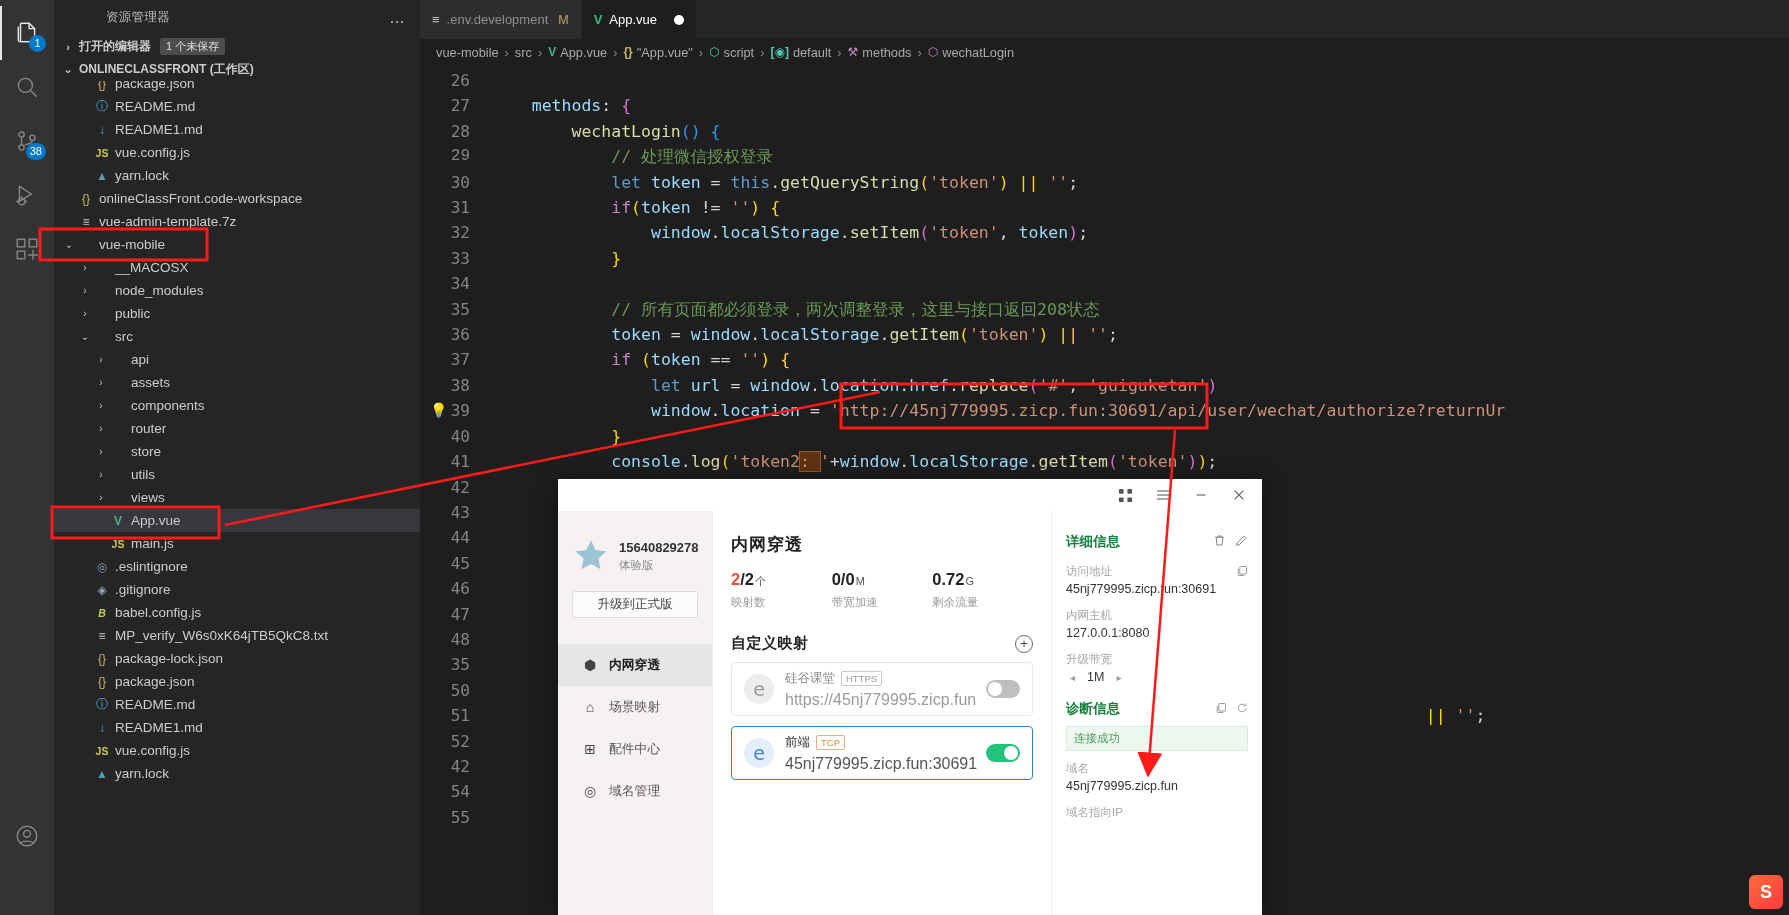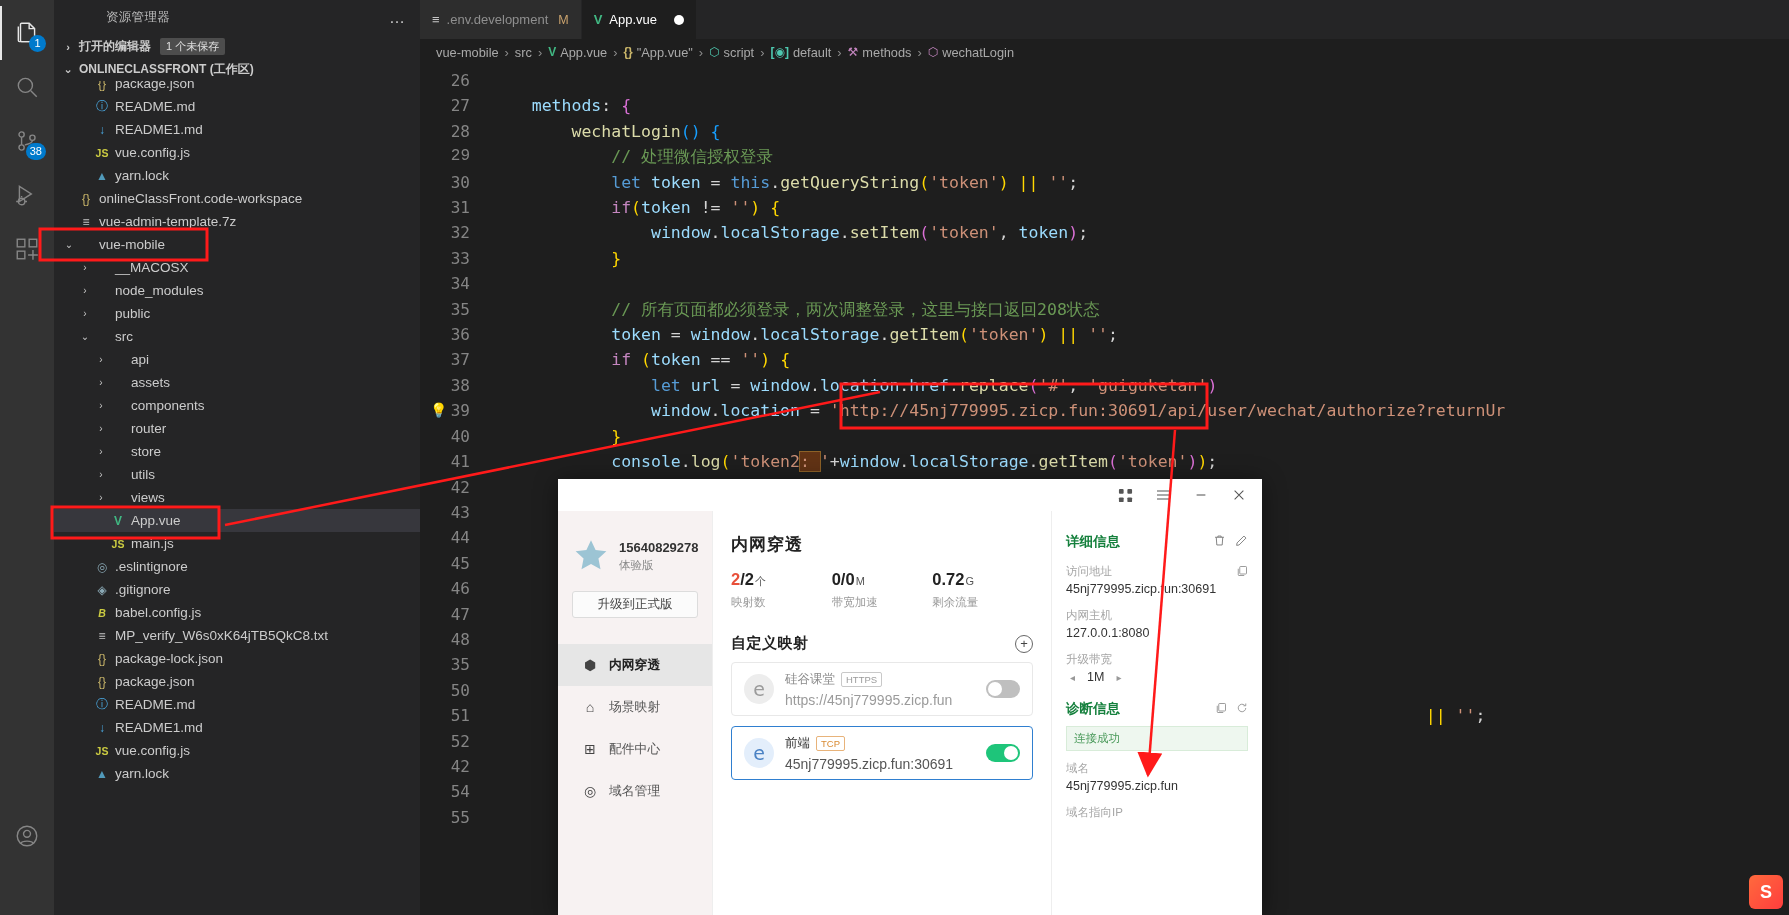--- a/index.html
+++ b/index.html
@@ -158,21 +158,21 @@
   .map-ico { width: 30px; height: 30px; border-radius: 50%; background: #ededed; color: #9b9b9b;
     display: flex; align-items: center; justify-content: center; font-size: 19px; flex: 0 0 30px;
     font-family: "DejaVu Sans", sans-serif; }
   .map-ico.blue { background: #e3eefb; color: #4a82c4; }
   .map-info { flex: 1; min-width: 0; }
   .map-title { font-size: 12.5px; color: #8b8b8b; display: flex; align-items: center; gap: 6px;}
   .map-title.dark { color: #333; }
   .proto-tag { font-size: 9.5px; border: 1px solid #c9c9c9; color: #9b9b9b; border-radius: 2px;
     padding: 0 4px; line-height: 13px; }
   .proto-tag.tcp { border-color: #e8b37a; color: #d98b33; }
-  .map-url { font-size: 14px; color: #9b9b9b; margin-top: 4px; }
+  .map-url { font-size: 16px; color: #9b9b9b; margin-top: 4px; text-align: center; }
   .map-url.dark { color: #555; }
   .toggle { width: 34px; height: 18px; border-radius: 9px; background: #bfbfbf; position: relative; flex: 0 0 34px;}
   .toggle .knob { position: absolute; width: 14px; height: 14px; border-radius: 50%; background: #fff; top: 2px; left: 2px;}
   .toggle.on { background: #1ec57a; }
   .toggle.on .knob { left: 18px; }
 
   .fw-right { width: 210px; flex: 0 0 210px; background: #fff; padding: 22px 14px 0 14px; }
   .fr-head { display: flex; align-items: center; justify-content: space-between; margin-bottom: 13px;}
   .fr-head h3 { font-size: 13.5px; font-weight: bold; color: #15803d;}
   .fr-actions { display: flex; gap: 9px; color: #777; font-size: 13px; }

